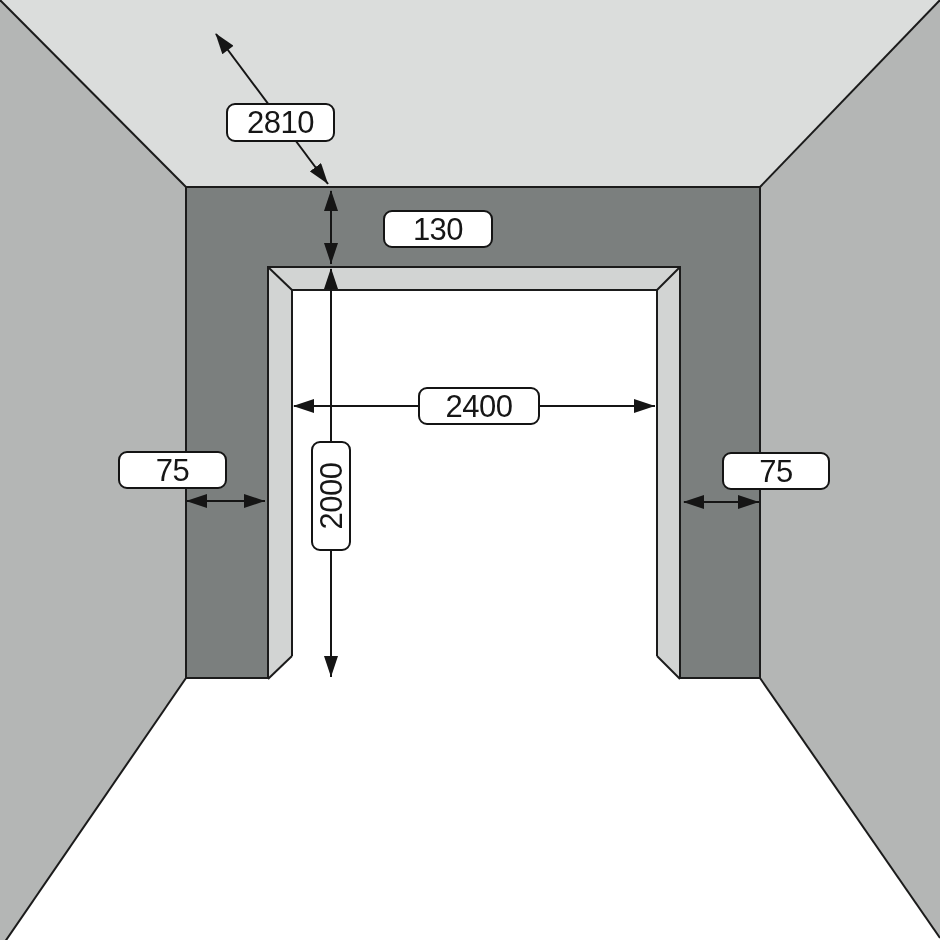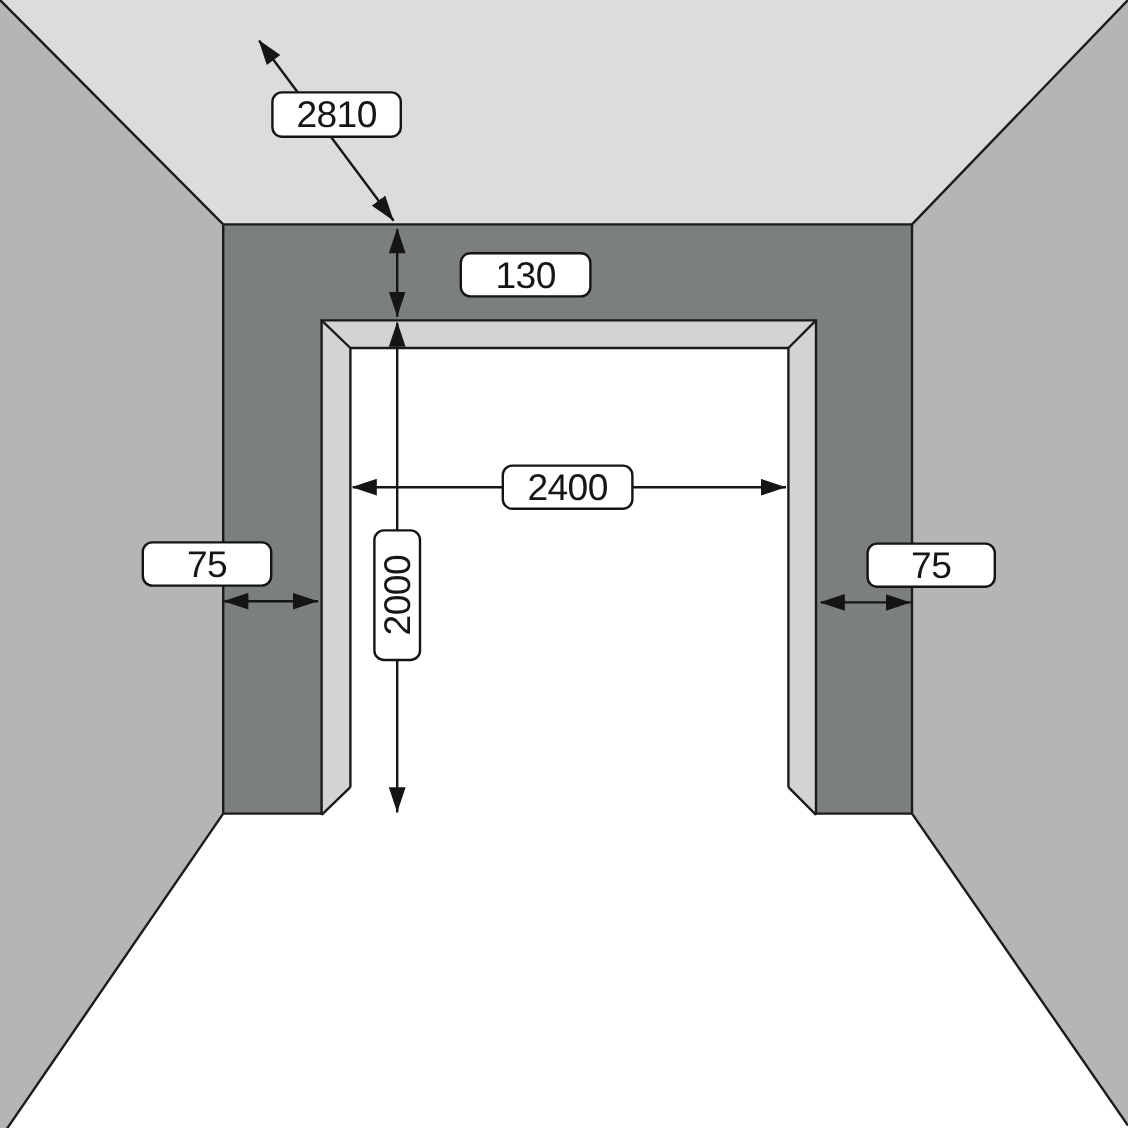--- a/index.html
+++ b/index.html
@@ -28,23 +28,23 @@
     border: 2.5px solid #141414;
     border-radius: 9px;
     display: flex;
     align-items: center;
     justify-content: center;
     font-size: 31px;
     letter-spacing: -0.5px;
     color: #161616;
     line-height: 1;
   }
-  .lbl-depth          { left: 226px; top: 76px;  width: 109px; height: 39px; }
+  .lbl-depth          { left: 226px; top: 103px;  width: 109px; height: 39px; }
   .lbl-headroom       { left: 347px; top: 210px; width: 110px; height: 38px; margin-left: 36px; }
-  .lbl-opening-width  { left: 418px; top: 387px; width: 110px; height: 38px; text-align: right; }
+  .lbl-opening-width  { left: 418px; top: 387px; width: 122px; height: 38px; text-align: right; }
   .lbl-opening-height { left: 276px; top: 476px; width: 110px; height: 40px;
                         transform: rotate(-90deg); transform-origin: center; }
   .lbl-side-left      { left: 118px; top: 451px; width: 109px; height: 38px; }
   .lbl-side-right     { left: 722px; top: 452px; width: 108px; height: 38px; }
 </style>
 </head>
 <body>
 
 <div class="stage">
 

